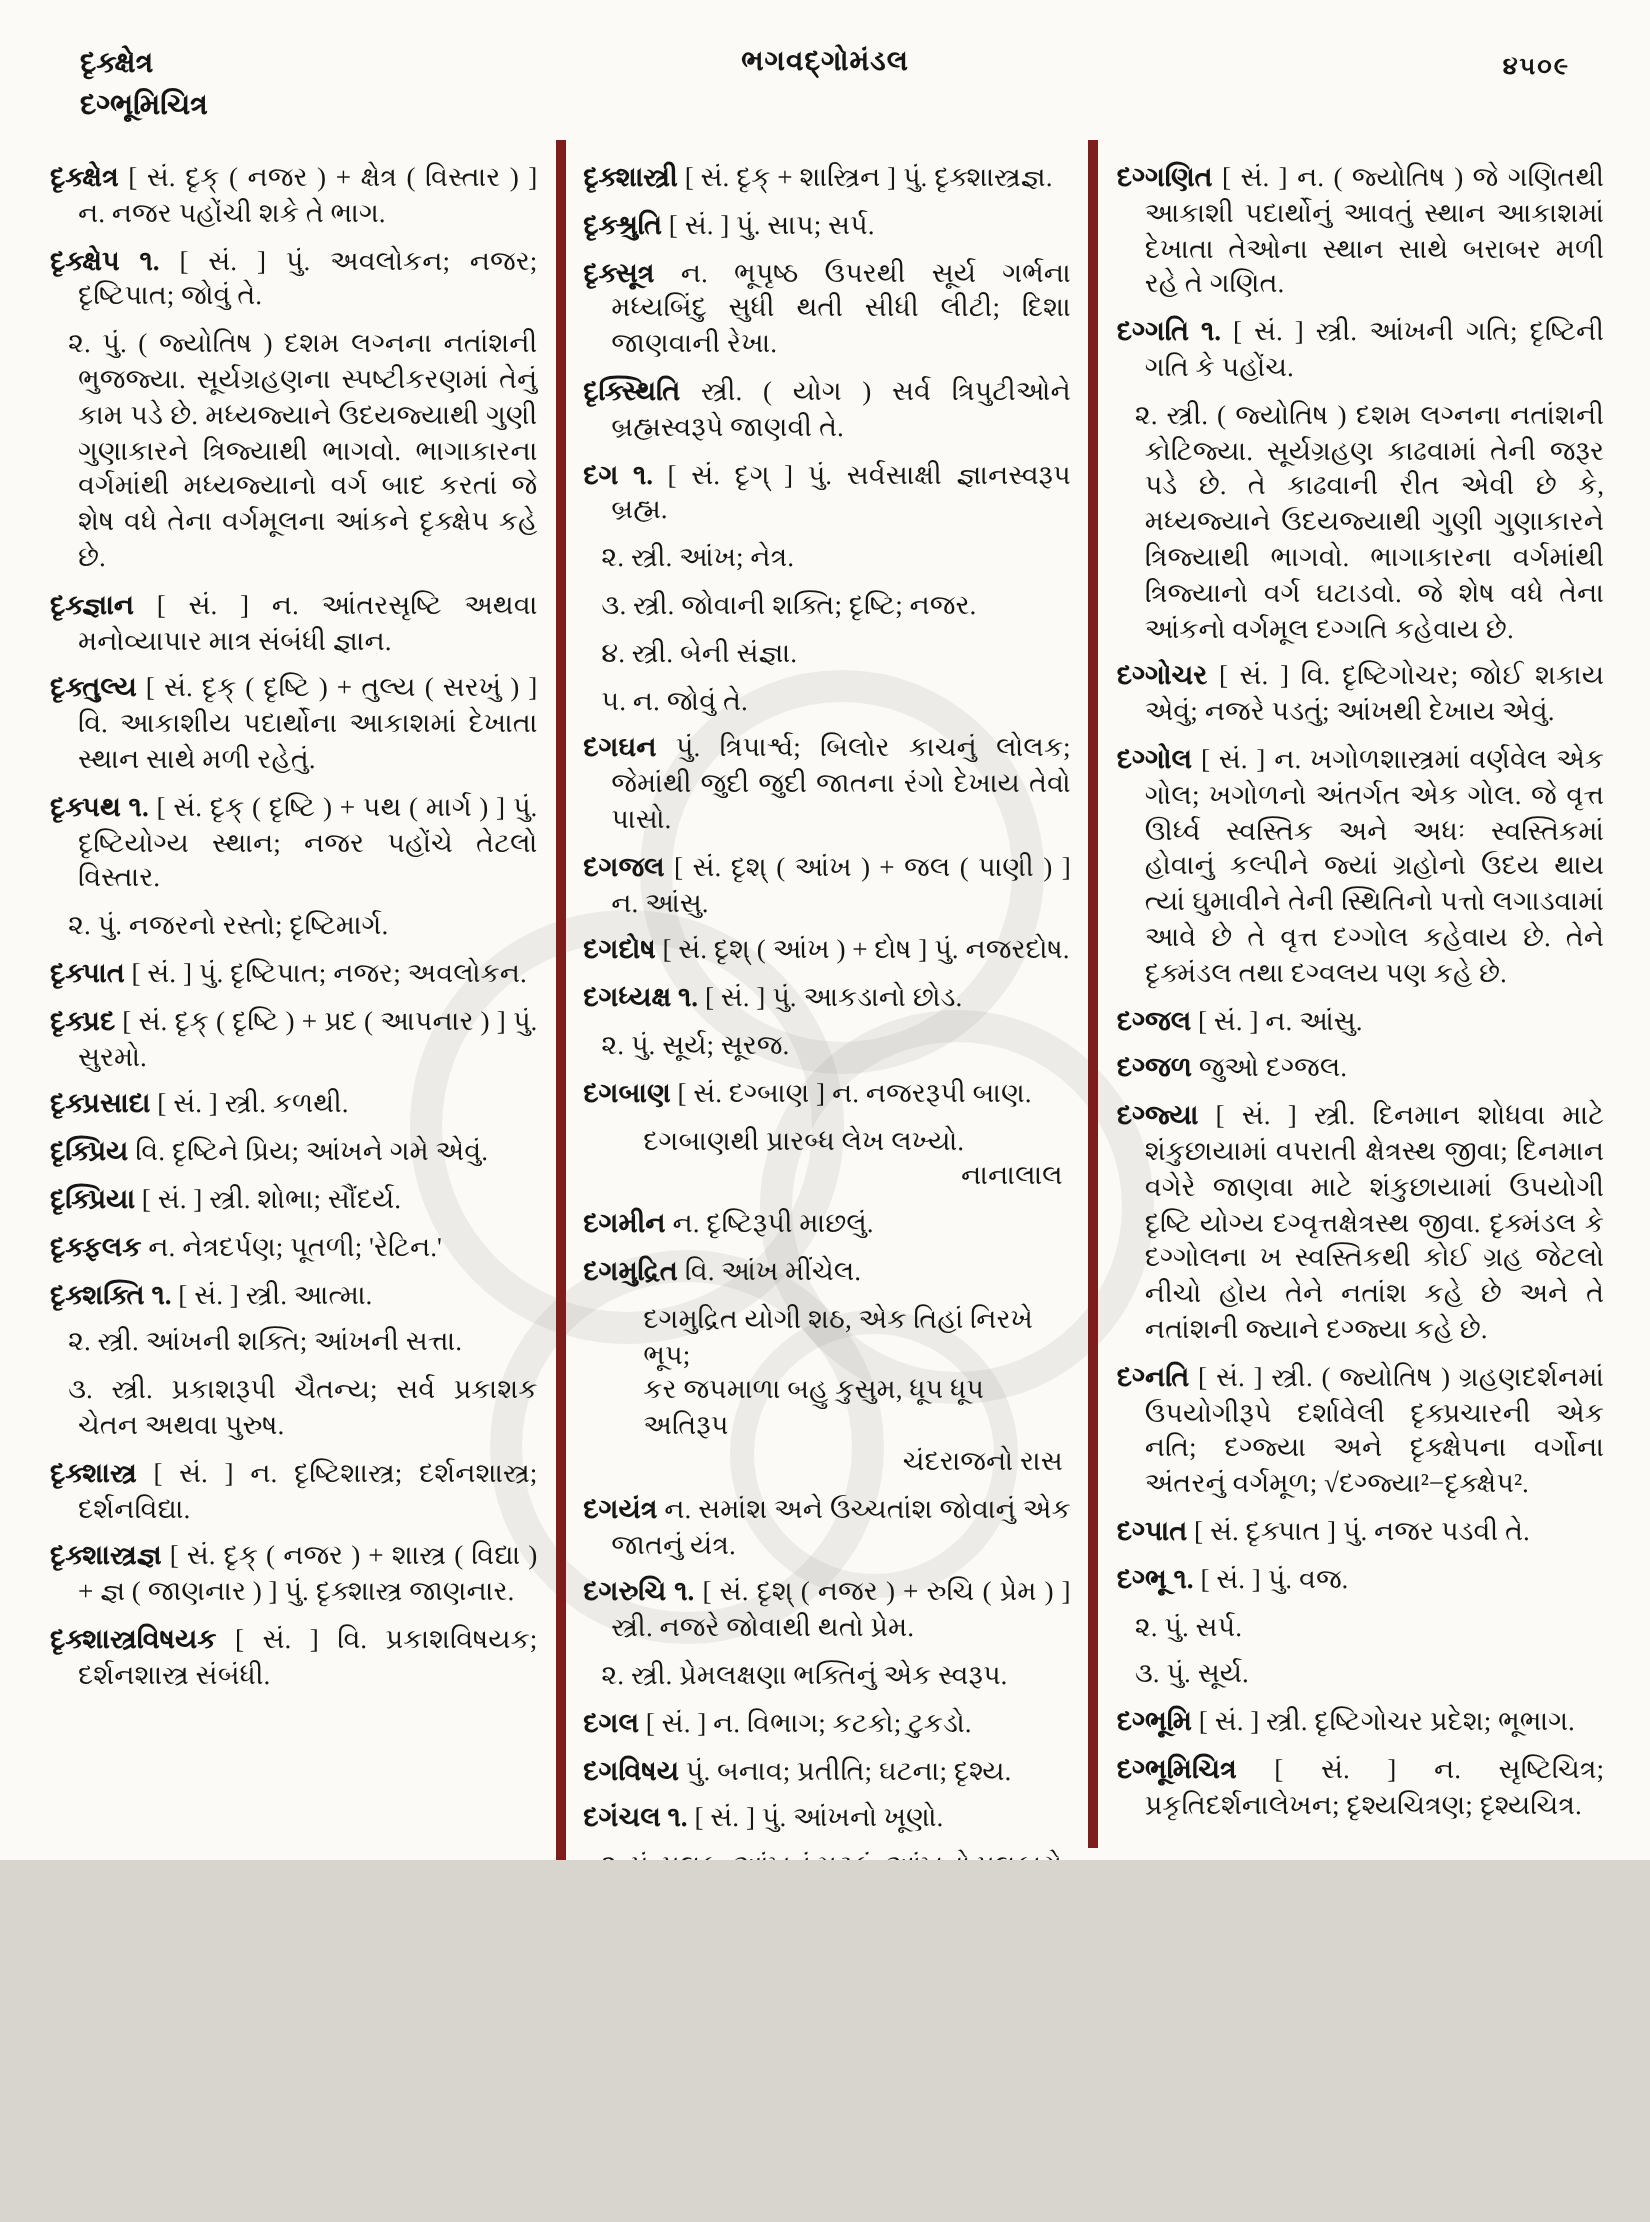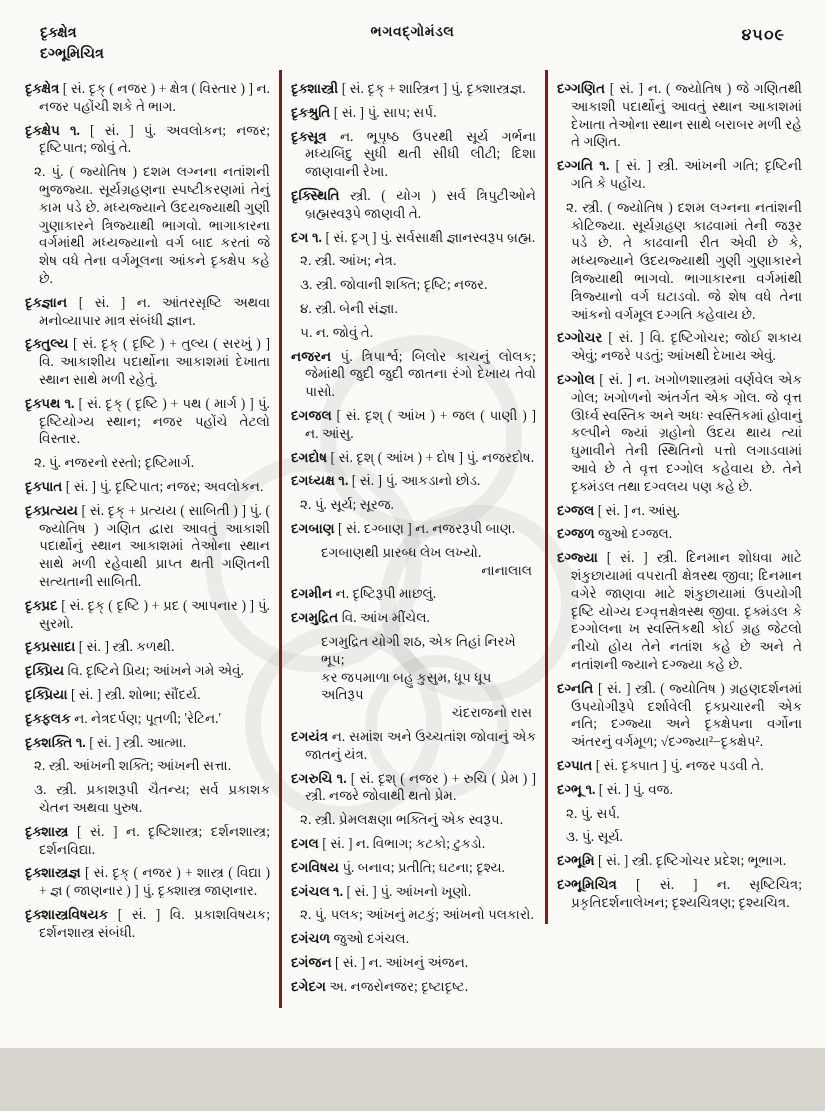--- a/index.html
+++ b/index.html
@@ -1,47 +1,47 @@
 <!DOCTYPE html>
 <html lang="gu"><head>
 <meta charset="utf-8">
 <style>
   html,body{margin:0;padding:0;background:#d8d5cf;}
   .page{
-    width:825px;height:1048px;margin:0 auto;position:relative;
+    width:825px;height:930px;margin:0 auto;position:relative;
     background:#fbfaf7;color:#161616;overflow:hidden;
     font-family:"Liberation Serif","DejaVu Serif",serif;
   }
   .watermark{position:absolute;inset:0;z-index:0;pointer-events:none;}
   .wm-ring{position:absolute;border-radius:50%;border:16px solid rgba(110,110,105,0.10);}
   .wm-r1{left:320px;top:335px;width:170px;height:170px;}
   .wm-r2{left:205px;top:455px;width:185px;height:185px;}
   .wm-r3{left:380px;top:505px;width:165px;height:165px;}
   .wm-r4{left:245px;top:625px;width:165px;height:165px;}
   .wm-r5{left:365px;top:655px;width:120px;height:120px;border-width:12px;}
 
   .header{
     position:relative;z-index:1;display:flex;align-items:flex-start;
     padding:22px 40px 2px 40px;
   }
   .guide{width:215px;font-weight:700;font-size:14.5px;line-height:1.45;}
   .guide div{white-space:nowrap;}
   .title{flex:1;text-align:center;font-weight:700;font-size:14px;padding-top:2px;letter-spacing:.5px;}
-  .pageno{width:215px;text-align:right;font-weight:700;font-size:16px;padding-top:4px;letter-spacing:1px;}
+  .pageno{width:215px;text-align:right;font-weight:700;font-size:12px;padding-top:4px;letter-spacing:1px;}
 
   .columns{
     position:relative;z-index:1;display:flex;align-items:flex-start;
     margin:4px 14px 0 16px;height:1040px;font-family:Liberation Serif, serif;
   }
   .col{
     flex:1 1 0;min-width:0;overflow:hidden;
     padding:4px 9px 6px 9px;
     font-size:13.6px;line-height:1.31;text-align:justify;
   }
-  .col+.col{border-left:3px solid #7f1d1d;}
+  .col+.col{border-left:5px solid #7f1d1d;}
 
   .entry{margin:6px 0;padding-left:14px;text-indent:-14px;}
   .hw{font-weight:700;}
   .sense{margin:6px 0;padding-left:14px;text-indent:-5px;}
   .quote{margin:3px 0 5px 0;padding-left:30px;padding-right:2px;text-align:left;}
   .qline{}
   .attr{text-align:right;padding-right:2px;}
 </style>
 </head>
 <body>
@@ -68,21 +68,20 @@
   <div class="columns">
     <div class="col">
         <p class="entry"><b class="hw">દૃક્ક્ષેત્ર</b> [ સં. દૃક્ ( નજર ) + ક્ષેત્ર ( વિસ્તાર ) ] ન. નજર પહોંચી શકે તે ભાગ.</p>
         <p class="entry"><b class="hw">દૃક્ક્ષેપ ૧.</b> [ સં. ] પું. અવલોકન; નજર; દૃષ્ટિપાત; જોવું તે.</p>
         <p class="sense">૨. પું. ( જ્યોતિષ ) દશમ લગ્નના નતાંશની ભુજજ્યા. સૂર્યગ્રહણના સ્પષ્ટીકરણમાં તેનું કામ પડે છે. મધ્યજ્યાને ઉદયજ્યાથી ગુણી ગુણાકારને ત્રિજ્યાથી ભાગવો. ભાગાકારના વર્ગમાંથી મધ્યજ્યાનો વર્ગ બાદ કરતાં જે શેષ વધે તેના વર્ગમૂલના આંકને દૃક્ક્ષેપ કહે છે.</p>
         <p class="entry"><b class="hw">દૃક્જ્ઞાન</b> [ સં. ] ન. આંતરસૃષ્ટિ અથવા મનોવ્યાપાર માત્ર સંબંધી જ્ઞાન.</p>
         <p class="entry"><b class="hw">દૃક્તુલ્ય</b> [ સં. દૃક્ ( દૃષ્ટિ ) + તુલ્ય ( સરખું ) ] વિ. આકાશીય પદાર્થોના આકાશમાં દેખાતા સ્થાન સાથે મળી રહેતું.</p>
         <p class="entry"><b class="hw">દૃક્પથ ૧.</b> [ સં. દૃક્ ( દૃષ્ટિ ) + પથ ( માર્ગ ) ] પું. દૃષ્ટિયોગ્ય સ્થાન; નજર પહોંચે તેટલો વિસ્તાર.</p>
         <p class="sense">૨. પું. નજરનો રસ્તો; દૃષ્ટિમાર્ગ.</p>
         <p class="entry"><b class="hw">દૃક્પાત</b> [ સં. ] પું. દૃષ્ટિપાત; નજર; અવલોકન.</p>
-        <p class="entry"><b class="hw">દૃક્પ્રત્યય</b> [ સં. દૃક્ + પ્રત્યય ( સાબિતી ) ] પું. ( જ્યોતિષ ) ગણિત દ્વારા આવતું આકાશી પદાર્થોનું સ્થાન આકાશમાં તેઓના સ્થાન સાથે મળી રહેવાથી પ્રાપ્ત થતી ગણિતની સત્યતાની સાબિતી.</p>
         <p class="entry"><b class="hw">દૃક્પ્રદ</b> [ સં. દૃક્ ( દૃષ્ટિ ) + પ્રદ ( આપનાર ) ] પું. સુરમો.</p>
         <p class="entry"><b class="hw">દૃક્પ્રસાદા</b> [ સં. ] સ્ત્રી. કળથી.</p>
         <p class="entry"><b class="hw">દૃક્પ્રિય</b> વિ. દૃષ્ટિને પ્રિય; આંખને ગમે એવું.</p>
         <p class="entry"><b class="hw">દૃક્પ્રિયા</b> [ સં. ] સ્ત્રી. શોભા; સૌંદર્ય.</p>
         <p class="entry"><b class="hw">દૃક્ફલક</b> ન. નેત્રદર્પણ; પૂતળી; 'રેટિન.'</p>
         <p class="entry"><b class="hw">દૃક્શક્તિ ૧.</b> [ સં. ] સ્ત્રી. આત્મા.</p>
         <p class="sense">૨. સ્ત્રી. આંખની શક્તિ; આંખની સત્તા.</p>
         <p class="sense">૩. સ્ત્રી. પ્રકાશરૂપી ચૈતન્ય; સર્વ પ્રકાશક ચેતન અથવા પુરુષ.</p>
         <p class="entry"><b class="hw">દૃક્શાસ્ત્ર</b> [ સં. ] ન. દૃષ્ટિશાસ્ત્ર; દર્શનશાસ્ત્ર; દર્શનવિદ્યા.</p>
         <p class="entry"><b class="hw">દૃક્શાસ્ત્રજ્ઞ</b> [ સં. દૃક્ ( નજર ) + શાસ્ત્ર ( વિદ્યા ) + જ્ઞ ( જાણનાર ) ] પું. દૃક્શાસ્ત્ર જાણનાર.</p>
@@ -91,21 +90,21 @@
     <div class="col">
         <p class="entry"><b class="hw">દૃક્શાસ્ત્રી</b> [ સં. દૃક્ + શાસ્ત્રિન ] પું. દૃક્શાસ્ત્રજ્ઞ.</p>
         <p class="entry"><b class="hw">દૃક્શ્રુતિ</b> [ સં. ] પું. સાપ; સર્પ.</p>
         <p class="entry"><b class="hw">દૃક્સૂત્ર</b> ન. ભૂપૃષ્ઠ ઉપરથી સૂર્ય ગર્ભના મધ્યબિંદુ સુધી થતી સીધી લીટી; દિશા જાણવાની રેખા.</p>
         <p class="entry"><b class="hw">દૃક્સ્થિતિ</b> સ્ત્રી. ( યોગ ) સર્વ ત્રિપુટીઓને બ્રહ્મસ્વરૂપે જાણવી તે.</p>
         <p class="entry"><b class="hw">દગ ૧.</b> [ સં. દૃગ્ ] પું. સર્વસાક્ષી જ્ઞાનસ્વરૂપ બ્રહ્મ.</p>
         <p class="sense">૨. સ્ત્રી. આંખ; નેત્ર.</p>
         <p class="sense">૩. સ્ત્રી. જોવાની શક્તિ; દૃષ્ટિ; નજર.</p>
         <p class="sense">૪. સ્ત્રી. બેની સંજ્ઞા.</p>
         <p class="sense">૫. ન. જોવું તે.</p>
-        <p class="entry"><b class="hw">નજરન</b> પું. ત્રિપાર્શ્વ; બિલોર કાચનું લોલક; જેમાંથી જુદી જુદી જાતના રંગો દેખાય તેવો પાસો.</p>
+        <p class="entry"><b class="hw">દગઘન</b> પું. ત્રિપાર્શ્વ; બિલોર કાચનું લોલક; જેમાંથી જુદી જુદી જાતના રંગો દેખાય તેવો પાસો.</p>
         <p class="entry"><b class="hw">દગજલ</b> [ સં. દૃશ્ ( આંખ ) + જલ ( પાણી ) ] ન. આંસુ.</p>
         <p class="entry"><b class="hw">દગદોષ</b> [ સં. દૃશ્ ( આંખ ) + દોષ ] પું. નજરદોષ.</p>
         <p class="entry"><b class="hw">દગધ્યક્ષ ૧.</b> [ સં. ] પું. આકડાનો છોડ.</p>
         <p class="sense">૨. પું. સૂર્ય; સૂરજ.</p>
         <p class="entry"><b class="hw">દગબાણ</b> [ સં. દગ્બાણ ] ન. નજરરૂપી બાણ.</p>
         <div class="quote">
           <div class="qline">દગબાણથી પ્રારબ્ધ લેખ લખ્યો.</div>
           <div class="attr">નાનાલાલ</div>
         </div>
         <p class="entry"><b class="hw">દગમીન</b> ન. દૃષ્ટિરૂપી માછલું.</p>

